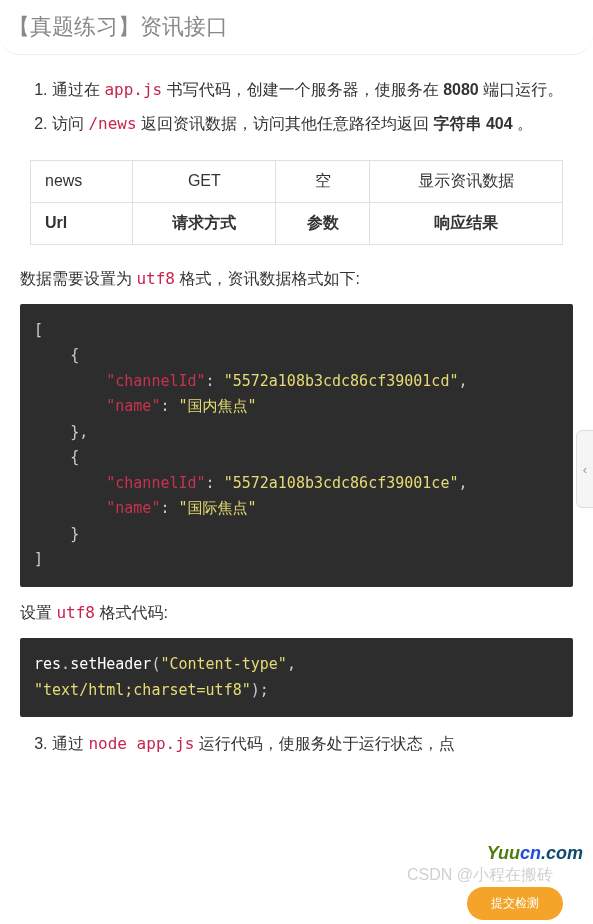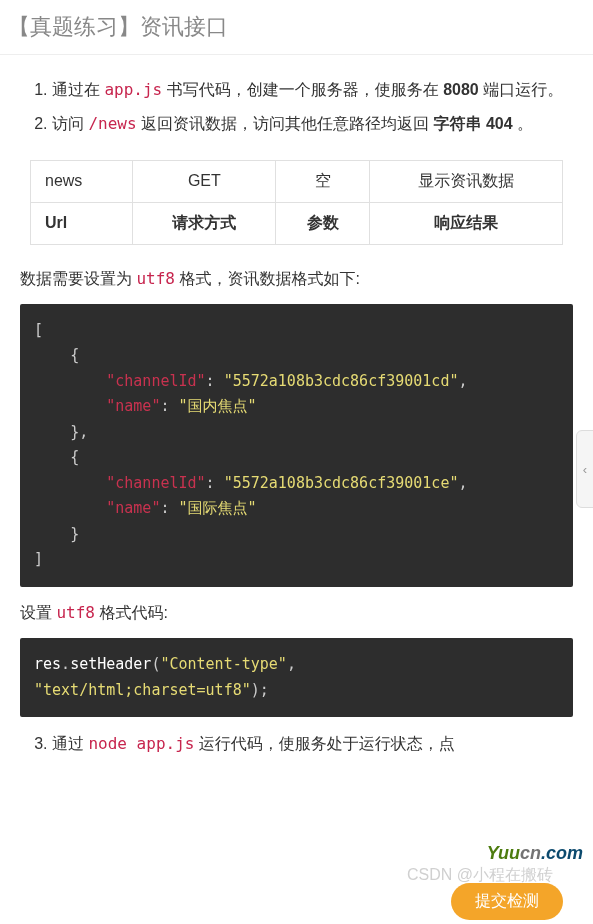--- a/index.html
+++ b/index.html
@@ -12,20 +12,21 @@
       overflow: hidden;
       position: relative;
       background: #fff;
     }
     .container { display: flex; flex-direction: column; height: 100%; }
     .header {
       padding: 12px 0 12px 8px;
       font-size: 22px;
       color: #888;
       border-bottom: 1px solid #eee;
+      border-radius: 20px;
     }
     .content {
       flex: 1;
       overflow-y: auto;
       padding: 20px 20px 20px 20px;
       position: relative;
     }
     .content::-webkit-scrollbar { width: 14px; }
     .content::-webkit-scrollbar-thumb { background: #ccc; border-radius: 2px; }
     .content::-webkit-scrollbar-button:single-button {
@@ -70,31 +71,31 @@
     .watermark-csdn {
       position: absolute; right: 40px; bottom: 38px;
       color: #d0d0d0; font-size: 16px; font-weight: 400;
       pointer-events: none;
     }
     .watermark-yuucn {
       position: absolute; right: 10px; bottom: 60px;
       font-size: 18px; font-style: italic; font-weight: bold;
     }
     .watermark-yuucn .y1 { color: #4d7c0f; }
-    .watermark-yuucn .y2 { color: #737373; }
+    .watermark-yuucn .y2 { color: #1d4ed8; }
     .watermark-yuucn .y3 { color: #0c4a6e; }
     .submit-btn {
       position: absolute;
       right: 30px;
       bottom: 4px;
       background: #f39c12;
       color: #fff;
       border: none;
       padding: 8px 24px;
-      font-size: 16px;
+      font-size: 12px;
       border-radius: 20px;
       cursor: pointer;
       opacity: 0.9;
     }
     .side-tab {
       position: absolute;
       right: -1px;
       top: 430px;
       width: 18px;
       height: 78px;

